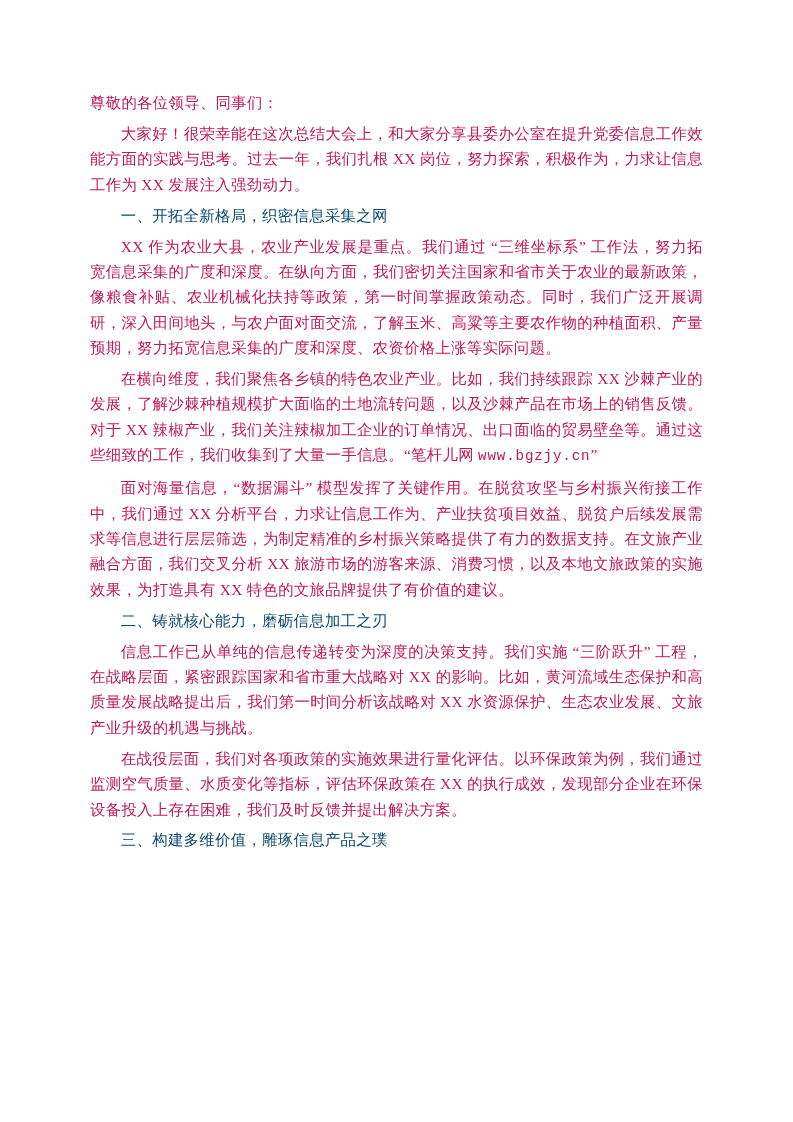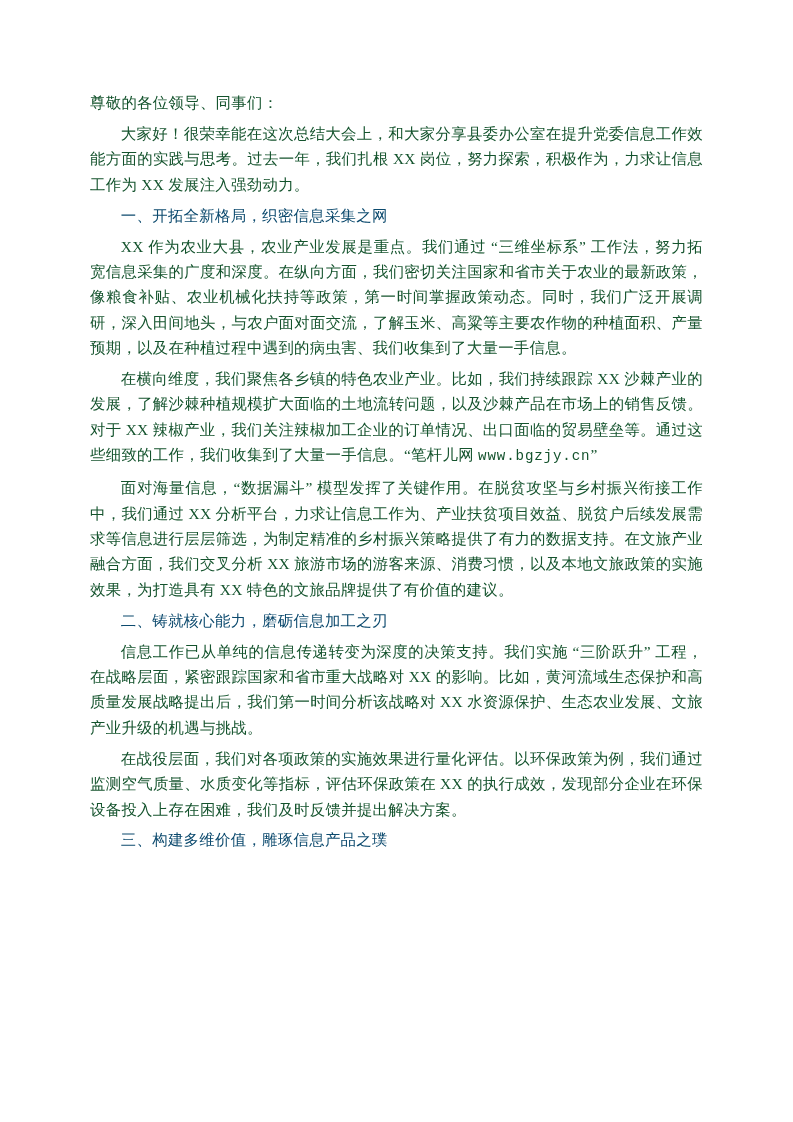--- a/index.html
+++ b/index.html
@@ -27,21 +27,21 @@
     width: 613px;
   }
   p.para {
     margin: 0 0 5.5px 0;
     font-size: 15.4px;
     line-height: 25.4px;
     text-align: justify;
     text-justify: inter-ideograph;
     text-indent: 2em;
     letter-spacing: 0.02em;
-    color: #14532d;
+    color: #be185d;
     word-break: break-all;
   }
   p.salutation {
     text-indent: 0;
   }
   p.heading {
     margin: 0 0 5.5px 0;
     font-size: 15.4px;
     line-height: 25.4px;
     text-indent: 2em;
@@ -57,21 +57,21 @@
 </style>
 </head>
 <body>
 
 <div class="page">
   <div class="doc-body">
     <p class="para salutation">尊敬的各位领导、同事们：</p>
     <div id="blocks-container">
         <p class="para">大家好！很荣幸能在这次总结大会上，和大家分享县委办公室在提升党委信息工作效能方面的实践与思考。过去一年，我们扎根 XX 岗位，努力探索，积极作为，力求让信息工作为 XX 发展注入强劲动力。</p>
         <p class="heading">一、开拓全新格局，织密信息采集之网</p>
-        <p class="para">XX 作为农业大县，农业产业发展是重点。我们通过 “三维坐标系” 工作法，努力拓宽信息采集的广度和深度。在纵向方面，我们密切关注国家和省市关于农业的最新政策，像粮食补贴、农业机械化扶持等政策，第一时间掌握政策动态。同时，我们广泛开展调研，深入田间地头，与农户面对面交流，了解玉米、高粱等主要农作物的种植面积、产量预期，以及在种植过程中遇到的病虫害、我们收集到了大量一手信息。</p>
+        <p class="para">XX 作为农业大县，农业产业发展是重点。我们通过 “三维坐标系” 工作法，努力拓宽信息采集的广度和深度。在纵向方面，我们密切关注国家和省市关于农业的最新政策，像粮食补贴、农业机械化扶持等政策，第一时间掌握政策动态。同时，我们广泛开展调研，深入田间地头，与农户面对面交流，了解玉米、高粱等主要农作物的种植面积、产量预期，努力拓宽信息采集的广度和深度、农资价格上涨等实际问题。</p>
         <p class="para"><span>在横向维度，我们聚焦各乡镇的特色农业产业。比如，我们持续跟踪 XX 沙棘产业的发展，了解沙棘种植规模扩大面临的土地流转问题，以及沙棘产品在市场上的销售反馈。对于 XX 辣椒产业，我们关注辣椒加工企业的订单情况、出口面临的贸易壁垒等。通过这些细致的工作，我们收集到了大量一手信息。“笔杆儿网 </span><span class="mono">www.bgzjy.cn</span><span>”</span></p>
         <p class="para">面对海量信息，“数据漏斗” 模型发挥了关键作用。在脱贫攻坚与乡村振兴衔接工作中，我们通过 XX 分析平台，力求让信息工作为、产业扶贫项目效益、脱贫户后续发展需求等信息进行层层筛选，为制定精准的乡村振兴策略提供了有力的数据支持。在文旅产业融合方面，我们交叉分析 XX 旅游市场的游客来源、消费习惯，以及本地文旅政策的实施效果，为打造具有 XX 特色的文旅品牌提供了有价值的建议。</p>
         <p class="heading">二、铸就核心能力，磨砺信息加工之刃</p>
         <p class="para">信息工作已从单纯的信息传递转变为深度的决策支持。我们实施 “三阶跃升” 工程，在战略层面，紧密跟踪国家和省市重大战略对 XX 的影响。比如，黄河流域生态保护和高质量发展战略提出后，我们第一时间分析该战略对 XX 水资源保护、生态农业发展、文旅产业升级的机遇与挑战。</p>
         <p class="para">在战役层面，我们对各项政策的实施效果进行量化评估。以环保政策为例，我们通过监测空气质量、水质变化等指标，评估环保政策在 XX 的执行成效，发现部分企业在环保设备投入上存在困难，我们及时反馈并提出解决方案。</p>
         <p class="heading">三、构建多维价值，雕琢信息产品之璞</p>
       </div>
   </div>
 </div>
 

